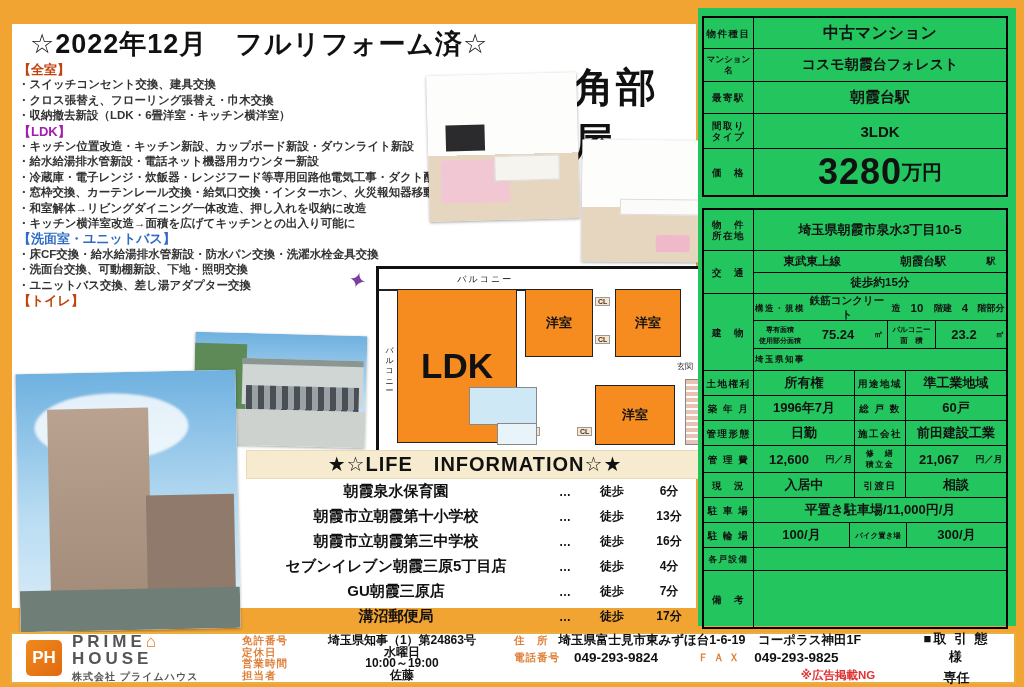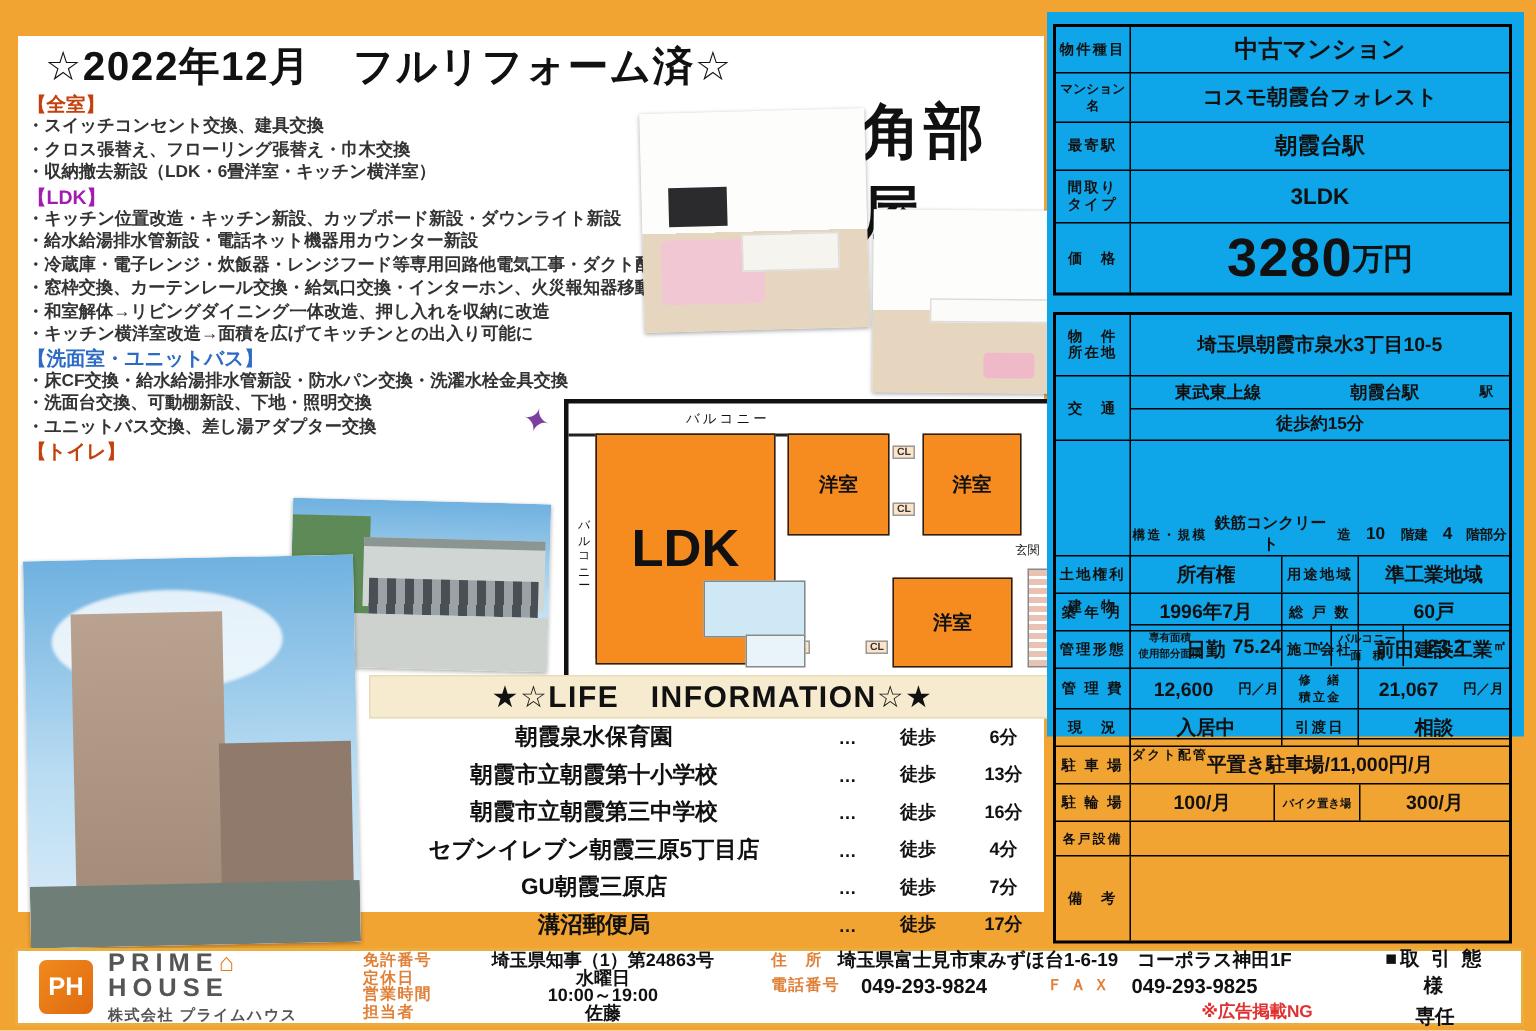--- a/index.html
+++ b/index.html
@@ -4,21 +4,21 @@
 <style>
   html,body{margin:0;padding:0;}
   body{
     width:1024px;height:687px;position:relative;overflow:hidden;
     background:#F2A433;
     font-family:"Liberation Sans","DejaVu Sans",sans-serif;
     color:#111;
   }
   
   .left-panel{position:absolute;left:12px;top:24px;width:684px;height:584px;background:#fff;}
-  .right-panel{position:absolute;left:698px;top:8px;width:318px;height:483px;background:#0ea5e9;}
+  .right-panel{position:absolute;left:698px;top:8px;width:318px;height:618px;background:#22c55e;}
   .footer{position:absolute;left:10px;top:632px;width:1002px;height:48px;background:#fff;border:2px solid #E9AE3F;display:flex;align-items:center;}
   
   .title{position:absolute;left:18px;top:2px;font-size:27px;font-weight:bold;letter-spacing:1px;white-space:nowrap;}
   .corner{position:absolute;left:562px;top:36px;font-size:40px;font-weight:bold;letter-spacing:2px;}
   .reform-list{position:absolute;left:6px;top:38px;width:430px;}
   .reform-list .hd{font-size:13px;font-weight:bold;line-height:15.4px;white-space:nowrap;}
   .reform-list .it{font-size:11.5px;font-weight:600;color:#333;line-height:15.4px;white-space:nowrap;}
   .h-green{color:#c2410c;} .h-orange{color:#a21caf;} .h-blue{color:#2E6BC4;}
   .sparkle{position:absolute;left:336px;top:244px;color:#7B3FA0;font-size:22px;transform:rotate(15deg);}
   
@@ -69,21 +69,21 @@
   .row:first-child{border-top:none;}
   .cell{display:flex;align-items:center;justify-content:center;}
   .lbl{font-size:9.5px;font-weight:600;letter-spacing:1.5px;border-right:1.5px solid #000;text-align:center;white-space:pre-line;line-height:11px;}
   .lbl.mid{border-left:1.5px solid #000;}
   .val{font-size:13px;font-weight:bold;text-align:center;}
   .val.sm{font-size:11.5px;}
   .unit{font-size:9px;font-weight:600;}
   .price-num{font-size:36px;font-weight:bold;letter-spacing:1px;}
   .price-unit{font-size:20px;font-weight:bold;}
   .gap{height:11px;}
-  .subrow{display:grid;border-top:1.2px solid #000;align-items:center;margin-top:48px;}
+  .subrow{display:grid;border-top:1.2px solid #000;align-items:center;}
   .subrow:first-child{border-top:none;}
   
   .logo-wrap{display:flex;align-items:center;gap:10px;padding-left:14px;width:226px;}
   .logo-mark{width:36px;height:36px;background:linear-gradient(135deg,#F08A1D,#E06A10);border-radius:5px;display:flex;align-items:center;justify-content:center;color:#fff;font-weight:bold;font-size:17px;}
   .logo-txt .l1{font-size:17px;font-weight:bold;color:#555;letter-spacing:4px;line-height:17px;}
   .logo-txt .l1 .house{color:#E57A1A;letter-spacing:0;}
   .logo-txt .l2{font-size:10px;font-weight:bold;color:#555;margin-top:3px;letter-spacing:1px;}
   .flabel{color:#E0813A;font-weight:bold;font-size:10.5px;letter-spacing:1px;white-space:nowrap;}
   .fval{color:#111;font-weight:bold;font-size:12px;white-space:nowrap;text-align:center;}
   .lic-block{display:grid;grid-template-columns:62px 196px;row-gap:0;align-items:center;}
@@ -275,21 +275,21 @@
             <span class="lbl" style="border-right:none;font-size:7px;letter-spacing:0">専有面積
 使用部分面積</span>
             <span class="val">75.24</span>
             <span class="unit" style="text-align:center;border-right:1.2px solid #000;align-self:stretch;display:flex;align-items:center;justify-content:center">㎡</span>
             <span class="lbl" style="border-right:1.2px solid #000;font-size:7.5px;letter-spacing:0;align-self:stretch;display:flex;align-items:center;justify-content:center">バルコニー
 面　積</span>
             <span class="val">23.2</span>
             <span class="unit" style="text-align:center">㎡</span>
           </div>
           <div class="subrow" style="grid-template-columns:52px 1fr;height:21px">
-            <span class="lbl" style="border-right:none;font-size:8.5px">ダクト配管</span>
+            <span class="lbl" style="border-right:none;font-size:8.5px">埼玉県知事</span>
             <span class="val"></span>
           </div>
         </div>
       </div>
       <div class="row" style="grid-template-columns:50px 100px 52px 1fr;height:24px">
         <div class="cell lbl">土地権利</div>
         <div class="cell val">所有権</div>
         <div class="cell lbl mid">用途地域</div>
         <div class="cell val">準工業地域</div>
       </div>

